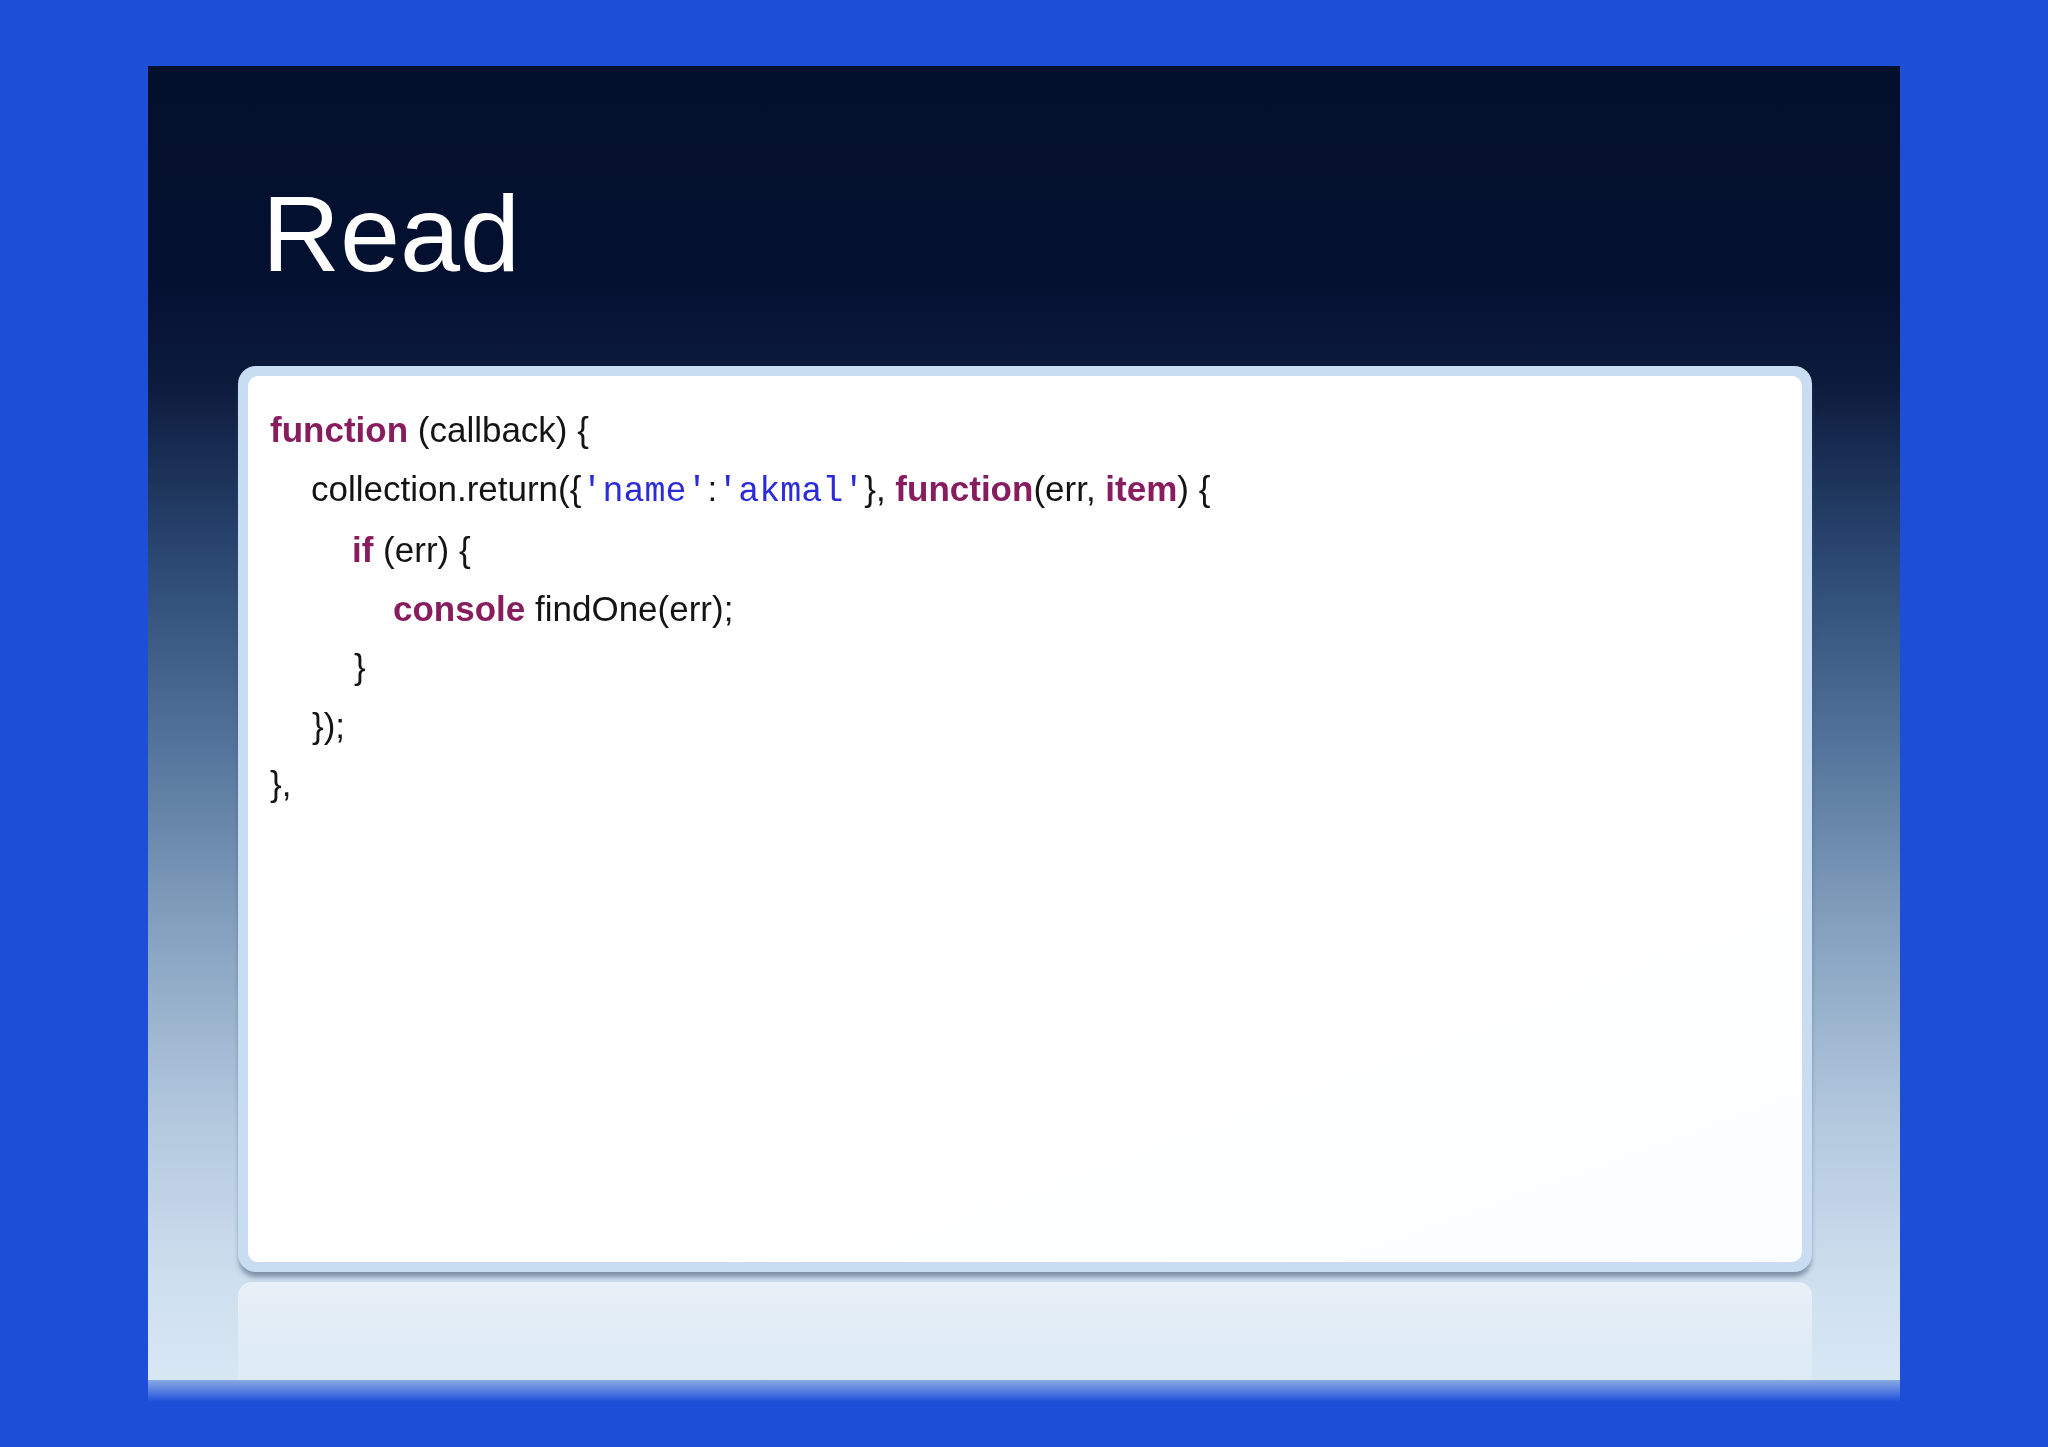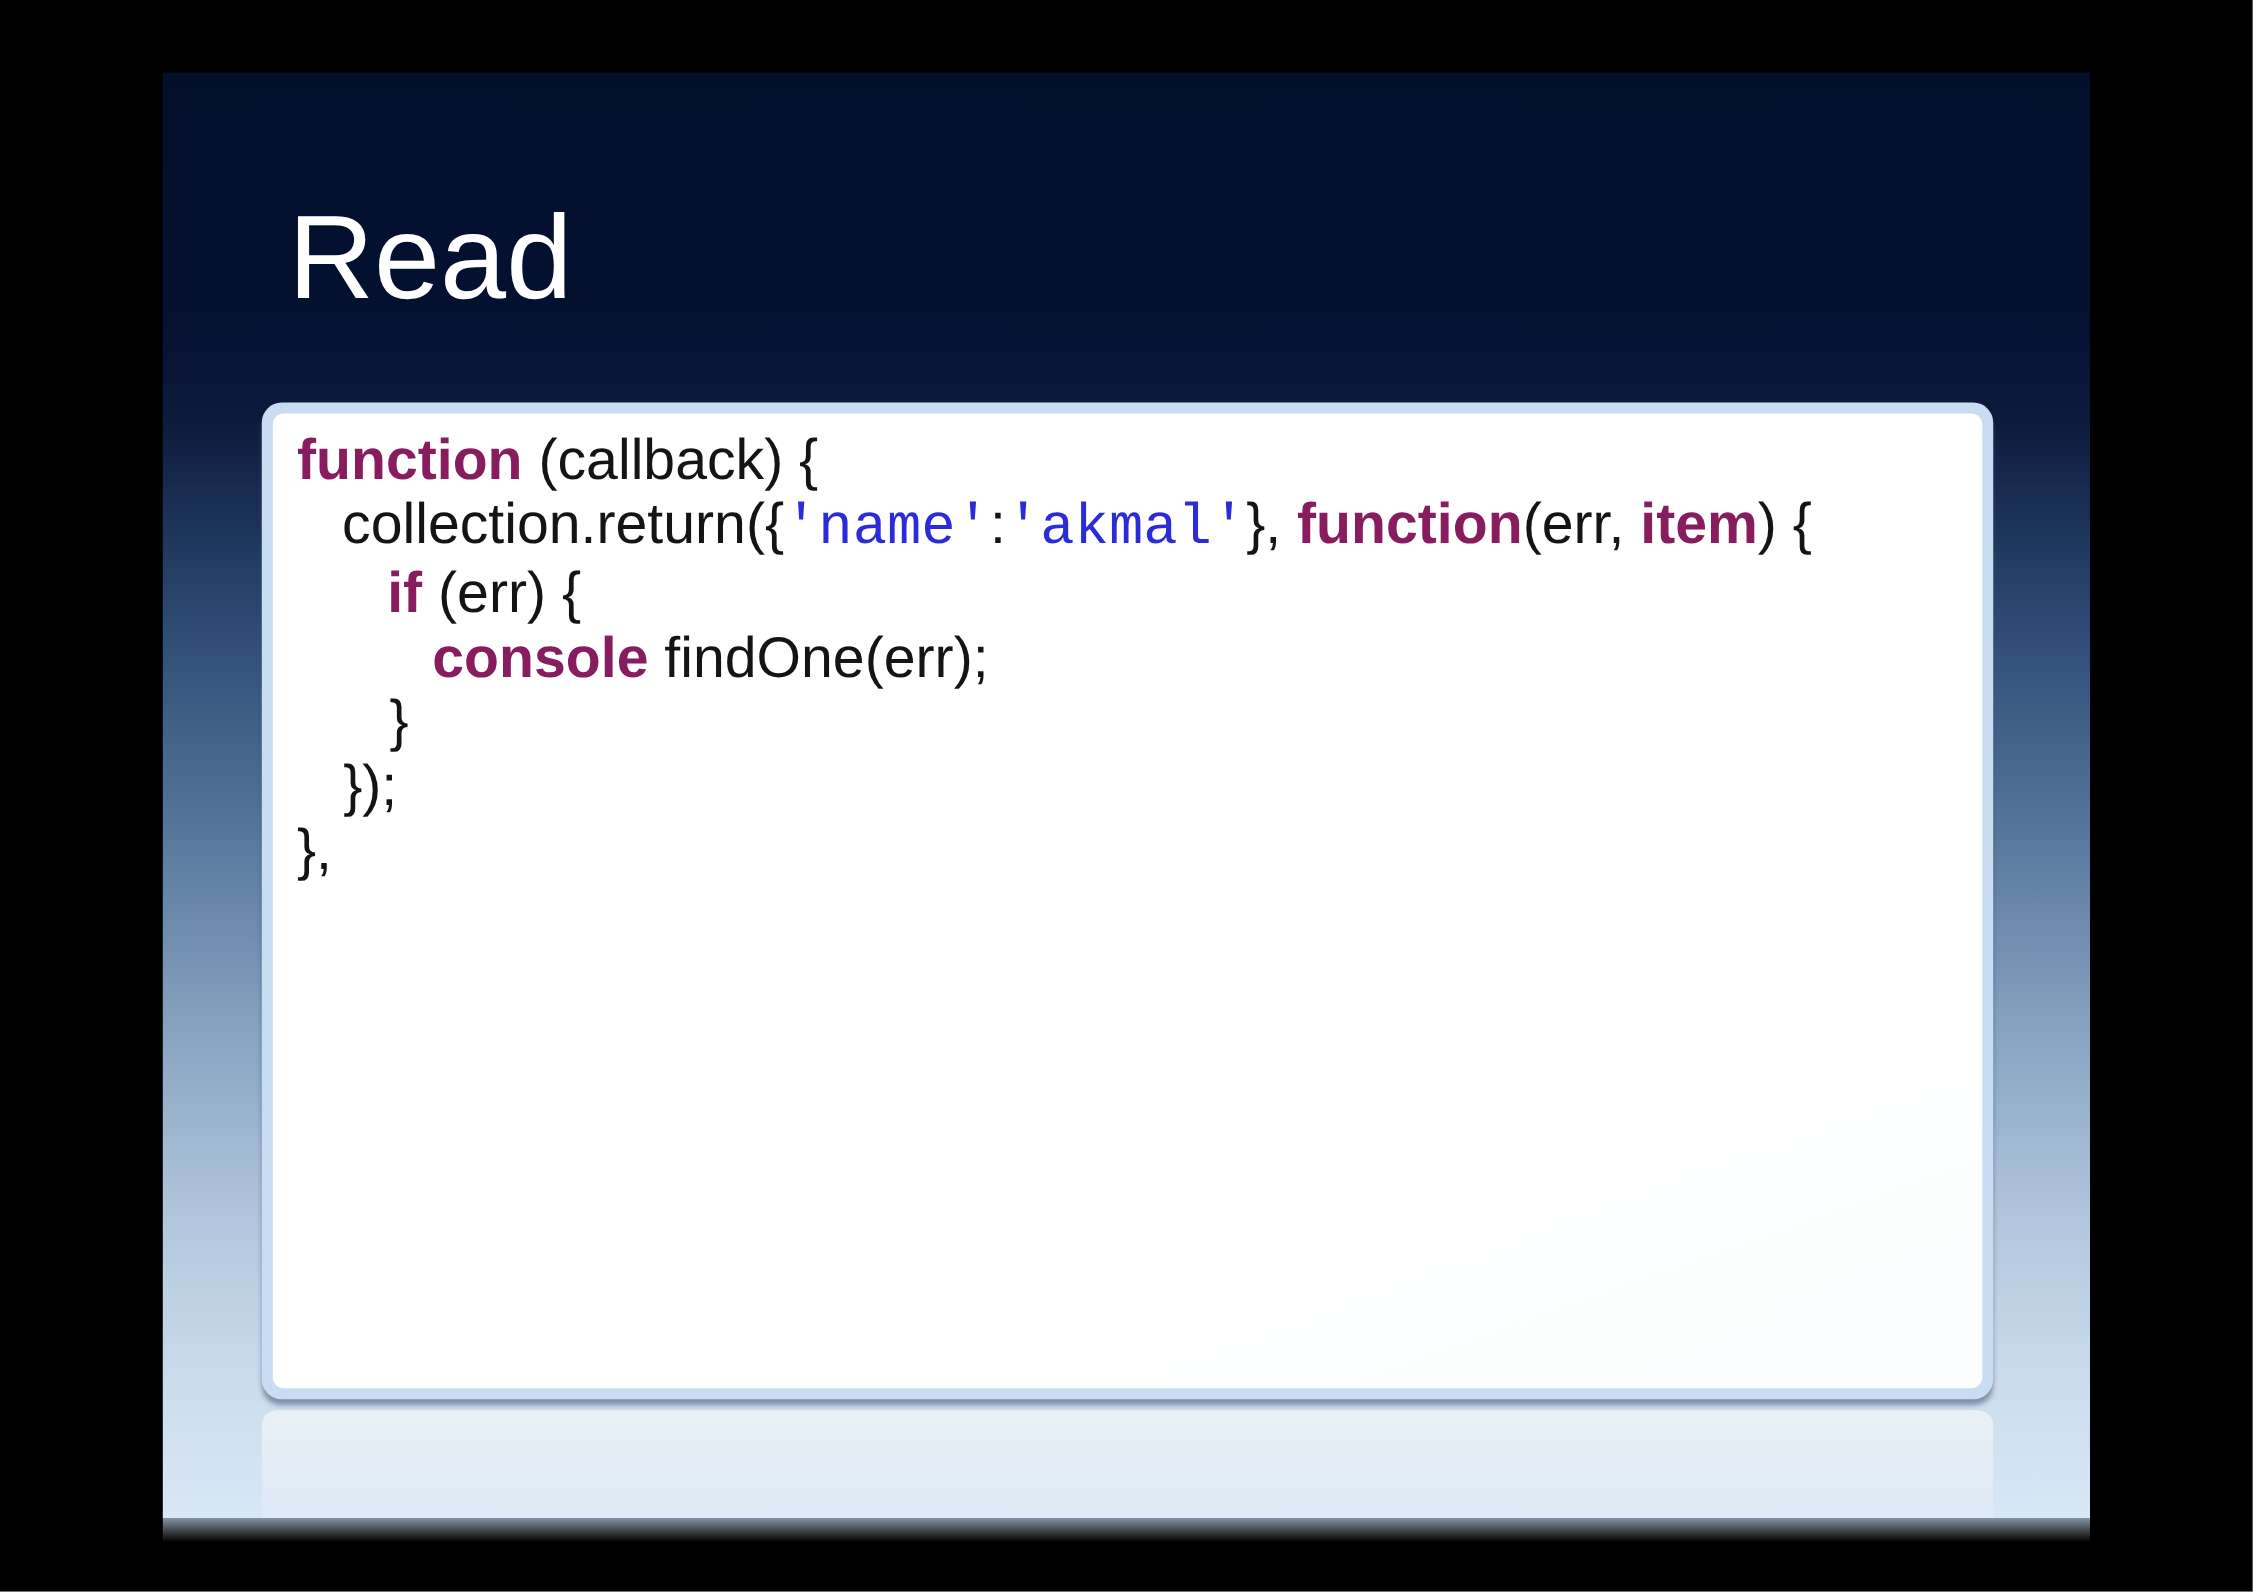--- a/index.html
+++ b/index.html
@@ -5,21 +5,21 @@
   html, body {
     margin: 0; padding: 0;
     width: 2048px; height: 1447px;
     background: #ffffff;
     font-family: "Liberation Sans", "DejaVu Sans", sans-serif;
     overflow: hidden;
   }
   .page {
     position: relative;
     width: 2048px; height: 1447px;
-    background: #000000;
+    background: #1d4ed8;
   }
   .slide {
     position: absolute;
     left: 148px; top: 66px;
     width: 1752px; height: 1314px;
     background: linear-gradient(180deg,
       #03102c 0%,
       #041030 16%,
       #0c1a3c 24%,
       #2c4a74 38%,
@@ -51,23 +51,24 @@
   }
   .codebox-inner {
     width: 100%; height: 100%;
     box-sizing: border-box;
     background: linear-gradient(160deg, #ffffff 70%, #fbfdfe 100%);
     border-radius: 10px;
     padding: 13px 20px 0 22px;
     overflow: hidden;
   }
   .code {
-    font-size: 52px;
+    font-size: 35px;
     line-height: 58.5px;
     color: #141414;
+    margin-top: 12px;
   }
   .code .line { white-space: pre; }
   .code .kw  { font-weight: 700; color: #871d5f; }
   .code .str { color: #2b2bd8; font-family: Liberation Mono, monospace; }
   .box-reflection {
     position: absolute;
     left: 90px; top: 1216px;
     width: 1574px; height: 110px;
     border-radius: 14px 14px 0 0;
     background: linear-gradient(180deg, rgba(255,255,255,0.55) 0%, rgba(255,255,255,0.28) 55%, rgba(255,255,255,0.10) 100%);

